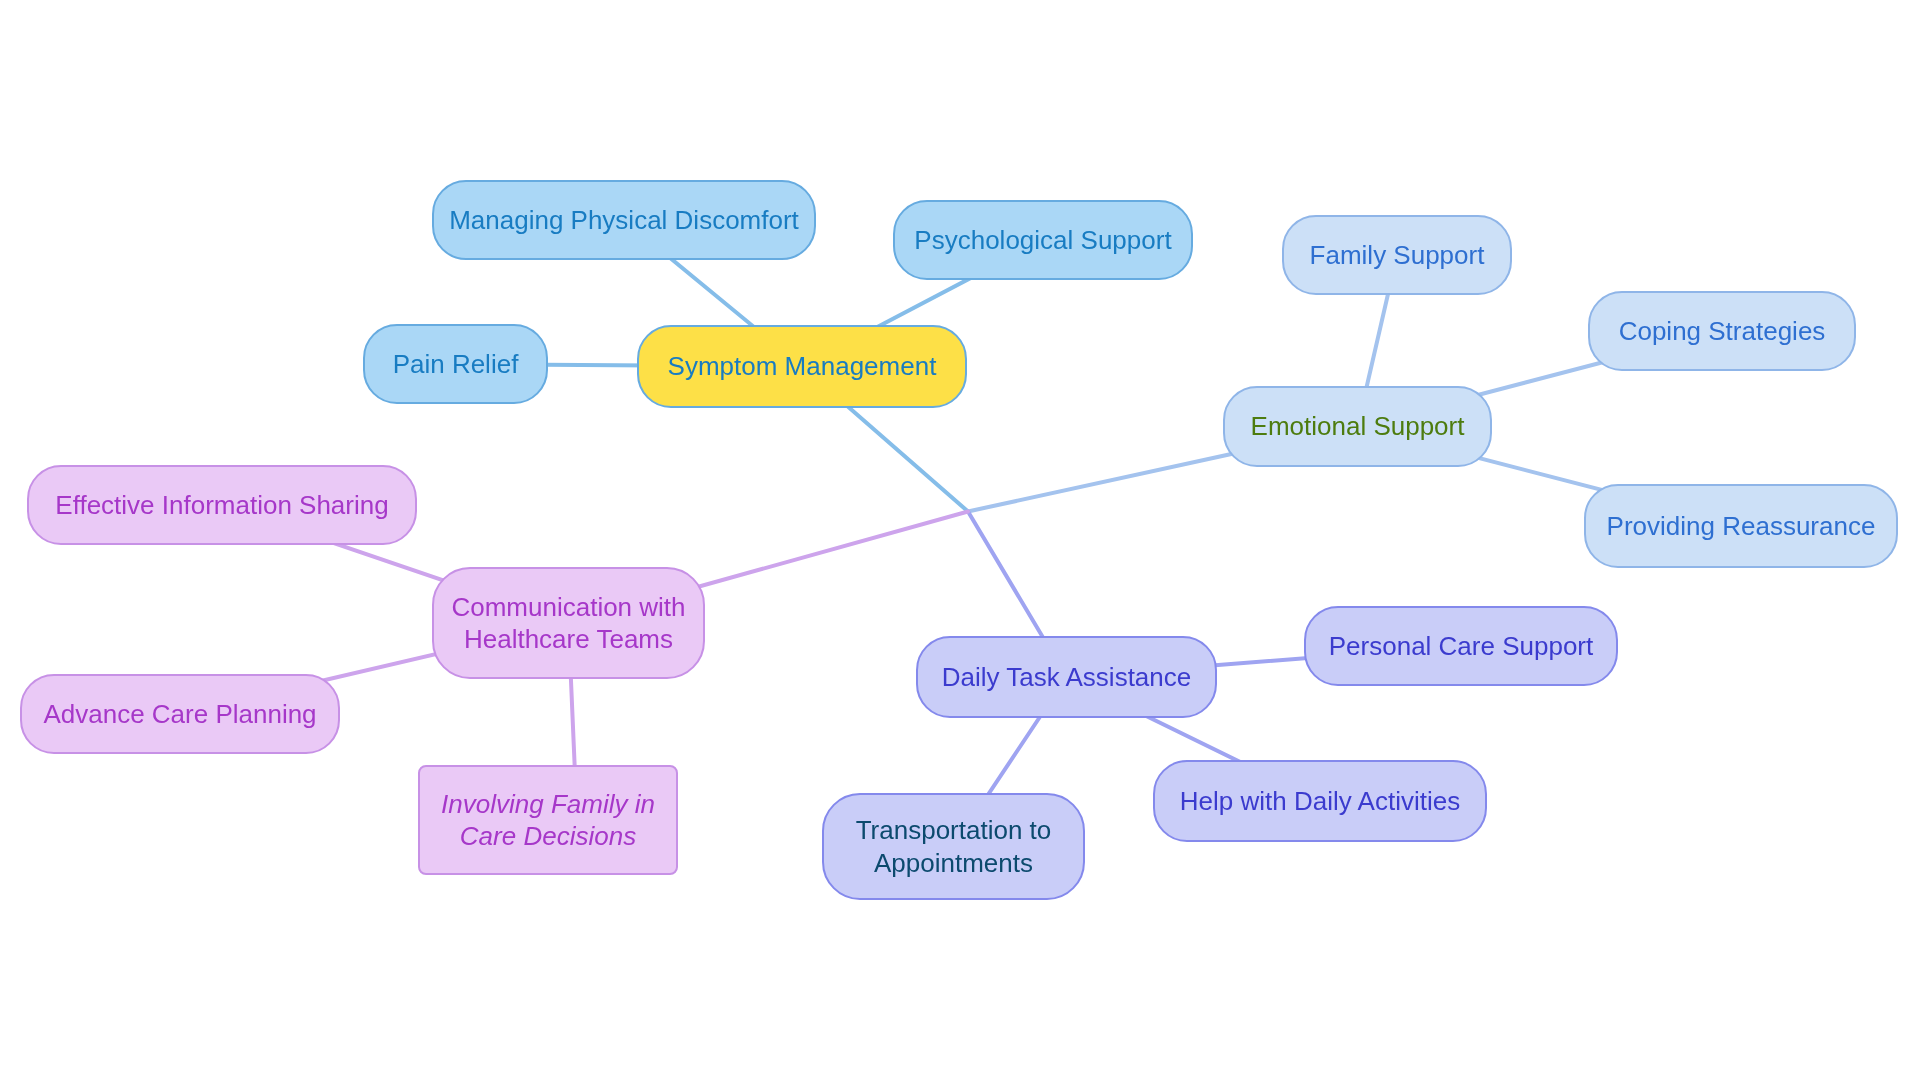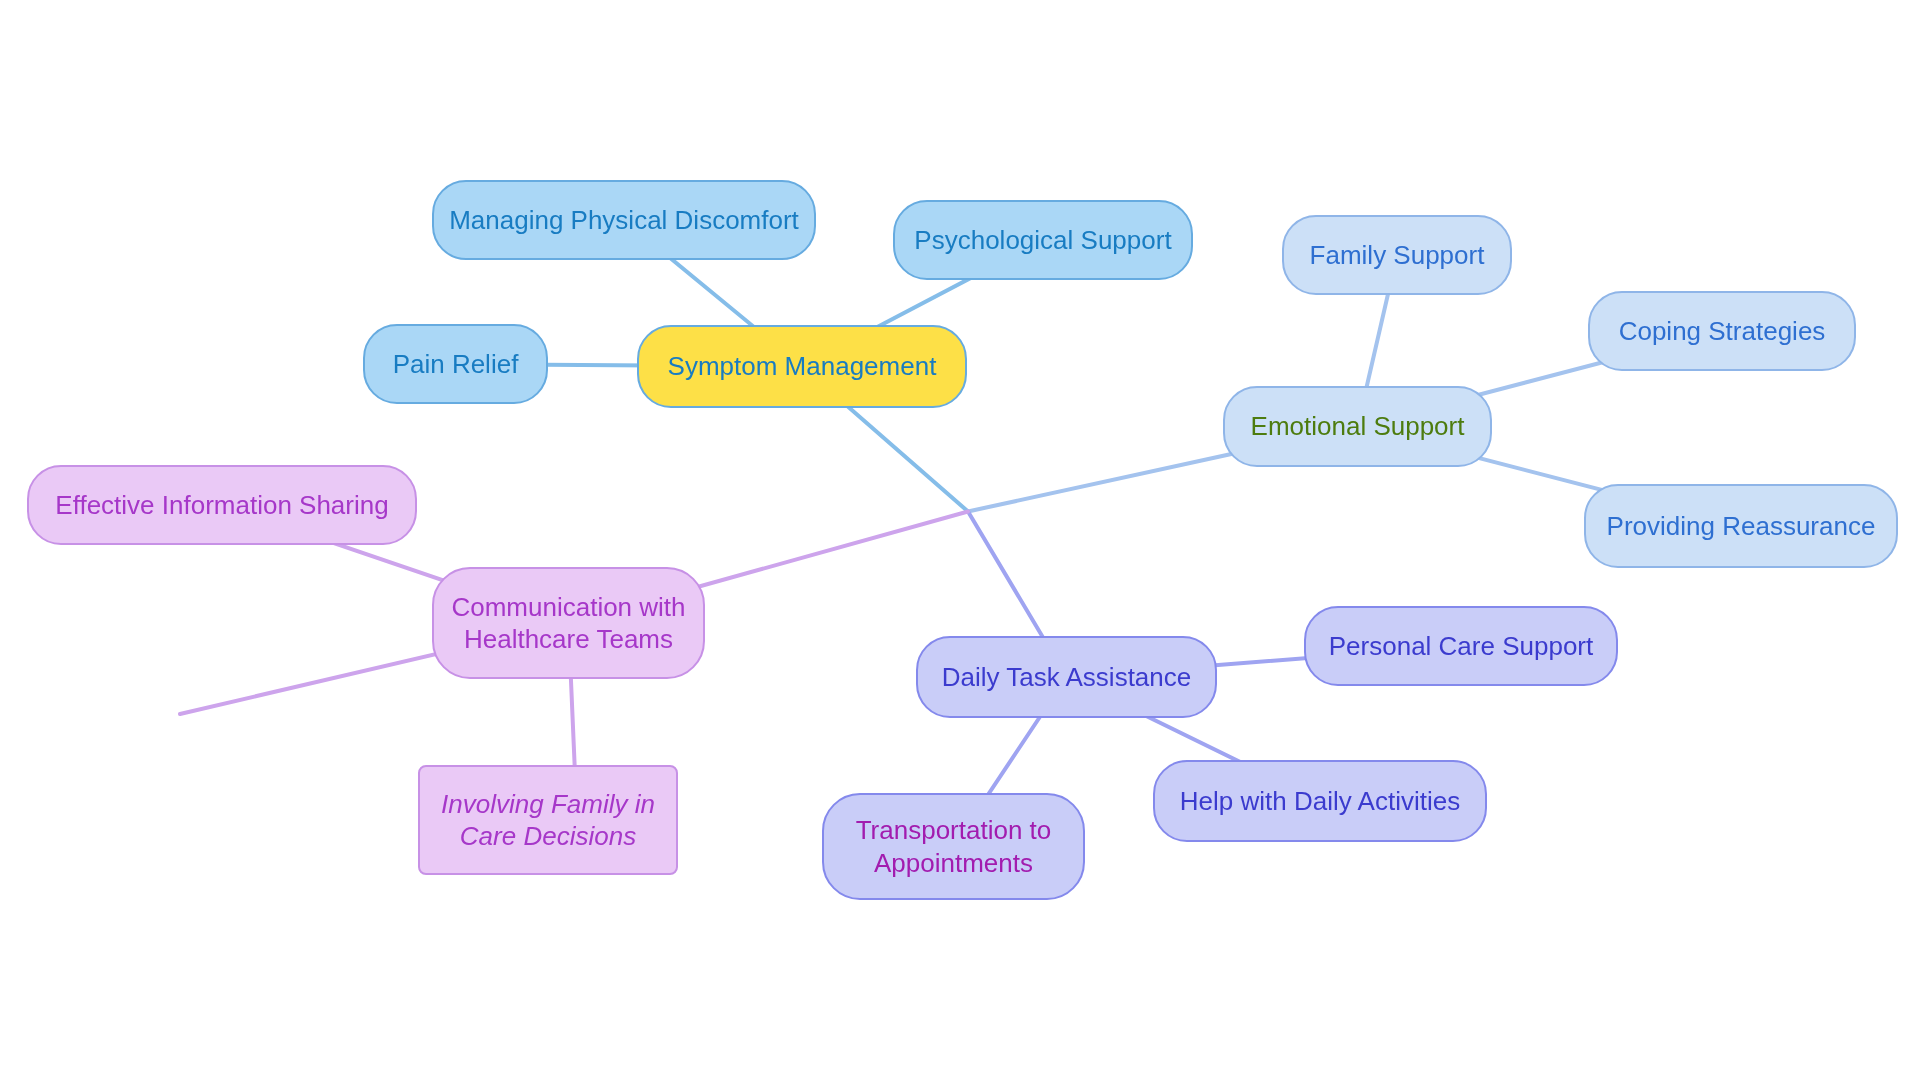--- a/index.html
+++ b/index.html
@@ -70,18 +70,19 @@
   <div class="node one-line" id="n-pain" style="background: rgb(170, 215, 246); border-color: rgb(102, 171, 224); color: rgb(24, 124, 194);">Pain Relief</div>
 
   <div class="node one-line" id="n-emotional" style="background: rgb(204, 224, 247); border-color: rgb(143, 181, 232); color: #4d7c0f;">Emotional Support</div>
   <div class="node one-line" id="n-family" style="background: rgb(204, 224, 247); border-color: rgb(143, 181, 232); color: rgb(46, 111, 209);">Family Support</div>
   <div class="node one-line" id="n-coping" style="background: rgb(204, 224, 247); border-color: rgb(143, 181, 232); color: rgb(46, 111, 209);">Coping Strategies</div>
   <div class="node one-line" id="n-reassure" style="background: rgb(204, 224, 247); border-color: rgb(143, 181, 232); color: rgb(46, 111, 209); text-align: right;">Providing Reassurance</div>
 
   <div class="node one-line" id="n-daily" style="background: rgb(201, 205, 248); border-color: rgb(132, 137, 236); color: rgb(59, 59, 206);">Daily Task Assistance</div>
   <div class="node one-line" id="n-personal" style="background: rgb(201, 205, 248); border-color: rgb(132, 137, 236); color: rgb(59, 59, 206);">Personal Care Support</div>
   <div class="node one-line" id="n-help" style="background: rgb(201, 205, 248); border-color: rgb(132, 137, 236); color: rgb(59, 59, 206);">Help with Daily Activities</div>
-  <div class="node" id="n-transport" style="background: rgb(201, 205, 248); border-color: rgb(132, 137, 236); color: #a21caf;">Transportation to Appointments</div>
+  <div class="node" id="n-transport" style="background: rgb(201, 205, 248); border-color: rgb(132, 137, 236); color: #0c4a6e;">Transportation to Appointments</div>
 
   <div class="node" id="n-comm" style="background: rgb(234, 201, 246); border-color: rgb(199, 145, 230); color: rgb(166, 55, 201);">Communication with Healthcare Teams</div>
   <div class="node one-line" id="n-effective" style="background: rgb(234, 201, 246); border-color: rgb(199, 145, 230); color: rgb(166, 55, 201);">Effective Information Sharing</div>
+  <div class="node one-line" id="n-advance" style="background: rgb(234, 201, 246); border-color: rgb(199, 145, 230); color: rgb(166, 55, 201);">Advance Care Planning</div>
   <div class="node" id="n-involving" style="background: rgb(234, 201, 246); border-color: rgb(199, 145, 230); color: rgb(166, 55, 201);">Involving Family in Care Decisions</div>
 </div>
 
 </body></html>

